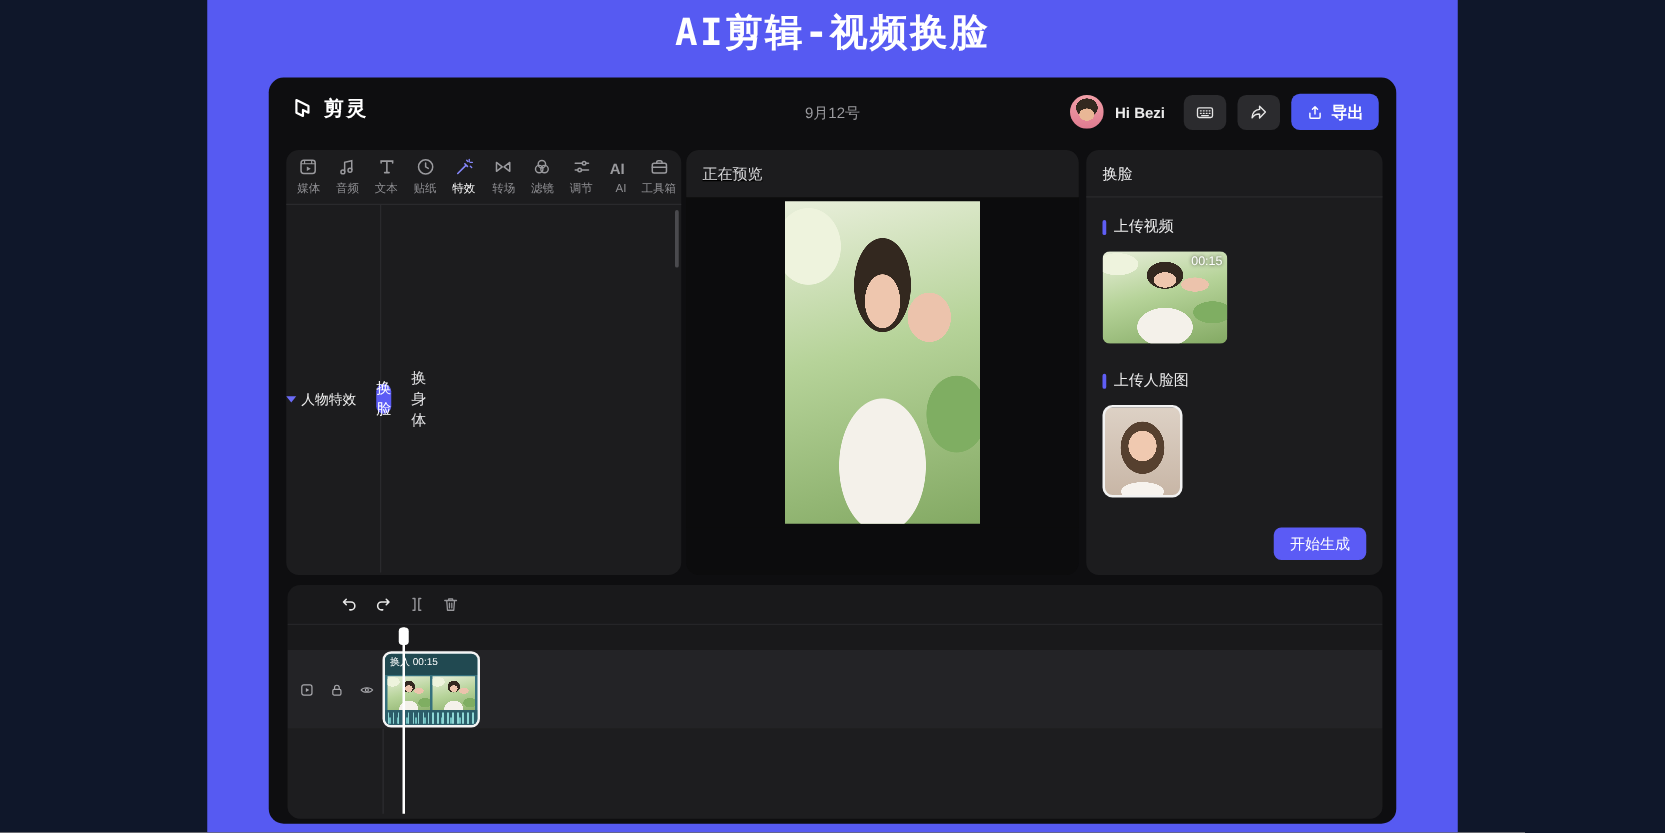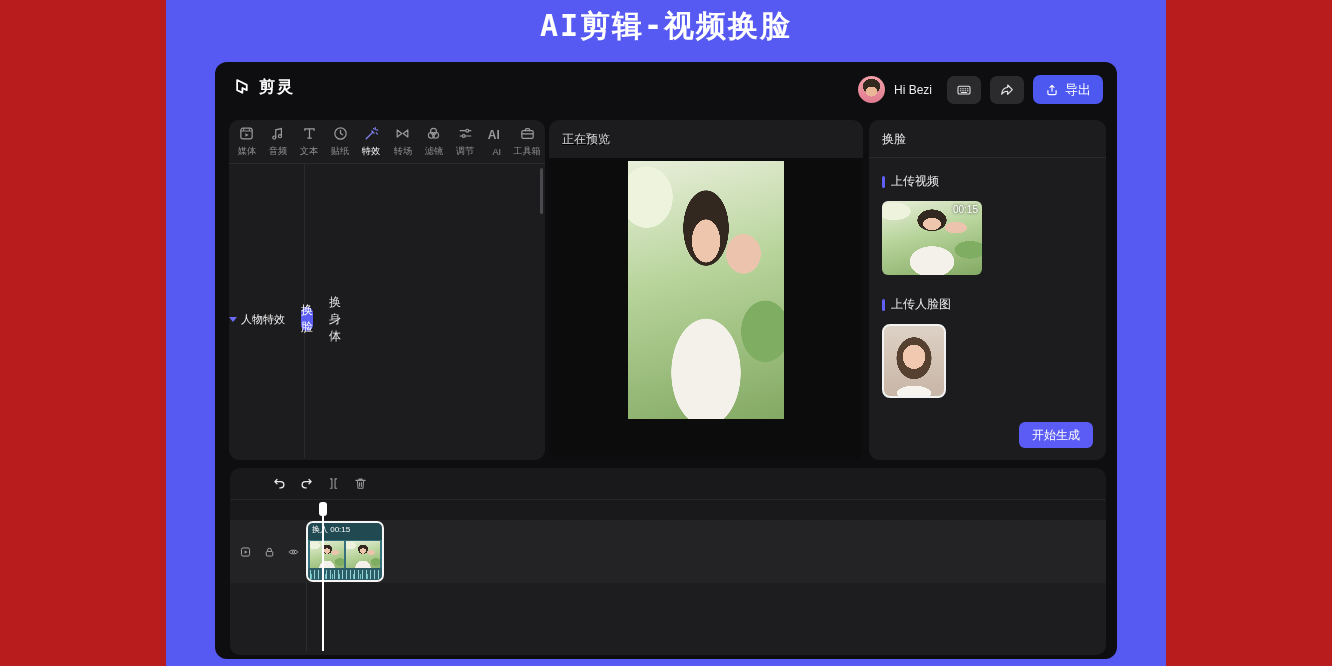--- a/index.html
+++ b/index.html
@@ -1,29 +1,29 @@
 <!DOCTYPE html>
 <html><head>
 <meta charset="utf-8">
 <style>
   * { margin:0; padding:0; box-sizing:border-box; }
   body { font-family:"Liberation Sans","DejaVu Sans",sans-serif; background:#ffffff; }
-  .stage { position:relative; width:1332px; height:666px; background:#b91c1c; overflow:hidden; margin:0 auto; }
+  .stage { position:relative; width:1332px; height:666px; background:#0f172a; overflow:hidden; margin:0 auto; }
   .purple-bg { position:absolute; left:166px; top:0; width:1000px; height:666px; background:#565af2; }
   .banner-title { position:absolute; left:0; right:0; top:6px; text-align:center; color:#ffffff;
     font-family:"DejaVu Sans Mono","Liberation Mono",monospace; font-weight:bold; font-size:30px; letter-spacing:2px; }
 
   .app { position:absolute; left:49px; top:62px; width:902px; height:597px; background:#0e0e10; border-radius:12px; }
 
   
   .topbar { position:absolute; left:0; top:0; width:100%; height:56px; }
   .logo-wrap { position:absolute; left:16px; top:15px; display:flex; align-items:flex-end; gap:7px; }
   .logo-text { color:#ffffff; font-size:16px; font-weight:bold; letter-spacing:2px; }
   .date-text { position:absolute; left:0; right:0; top:20px; text-align:center; color:#9b9b9f; font-size:12px; }
-  .topbar-right { position:absolute; right:14px; top:13px; display:flex; align-items:center; gap:9px; }
+  .topbar-right { position:absolute; right:14px; top:13px; display:flex; align-items:center; gap:9px;font-weight:bold; }
   .avatar { width:27px; height:27px; border-radius:50%;
     background:
       radial-gradient(ellipse 32% 26% at 50% 58%, #e9b796 69%, transparent 70%),
       radial-gradient(ellipse 46% 40% at 50% 38%, #33291f 69%, transparent 70%),
       linear-gradient(180deg,#f2a0a8,#df7b90); }
   .greeting { color:#ececec; font-size:12px; margin-right:6px; }
   .icon-btn { width:34px; height:28px; background:#2b2b2e; border-radius:7px; display:flex; align-items:center; justify-content:center; color:#e6e6e6; }
   .export-btn { height:29px; padding:0 12px; background:#4d58f0; border-radius:7px; display:flex; align-items:center; gap:6px; color:#ffffff; font-size:13px; }
 
   
@@ -134,20 +134,21 @@
 
   <div class="app" style="left:215px;">
 
     <div class="topbar">
       <div class="logo-wrap">
         <svg class="logo-ico" width="21" height="21" viewBox="0 0 24 24" fill="none" stroke="#ffffff" stroke-width="2" stroke-linejoin="round" stroke-linecap="round">
             <path d="M7 3.5 L18 9 v6 L13 12.5 v5.5 L7 15 Z"></path>
           </svg>
         <span class="logo-text">剪灵</span>
       </div>
+      <div class="date-text">9月12号</div>
       <div class="topbar-right">
         <div class="avatar"></div>
         <span class="greeting">Hi Bezi</span>
         <div class="icon-btn">
           <svg width="16" height="16" viewBox="0 0 24 24" fill="none" stroke="currentColor" stroke-width="1.6" stroke-linecap="round">
               <rect x="3" y="6.5" width="18" height="11.5" rx="2"></rect>
               <path d="M6.5 10 h1 M10 10 h1 M13.5 10 h1 M17 10 h1 M6.5 13 h1 M10 13 h1 M13.5 13 h1 M17 13 h1 M8 15.7 h8"></path>
             </svg>
         </div>
         <div class="icon-btn">

